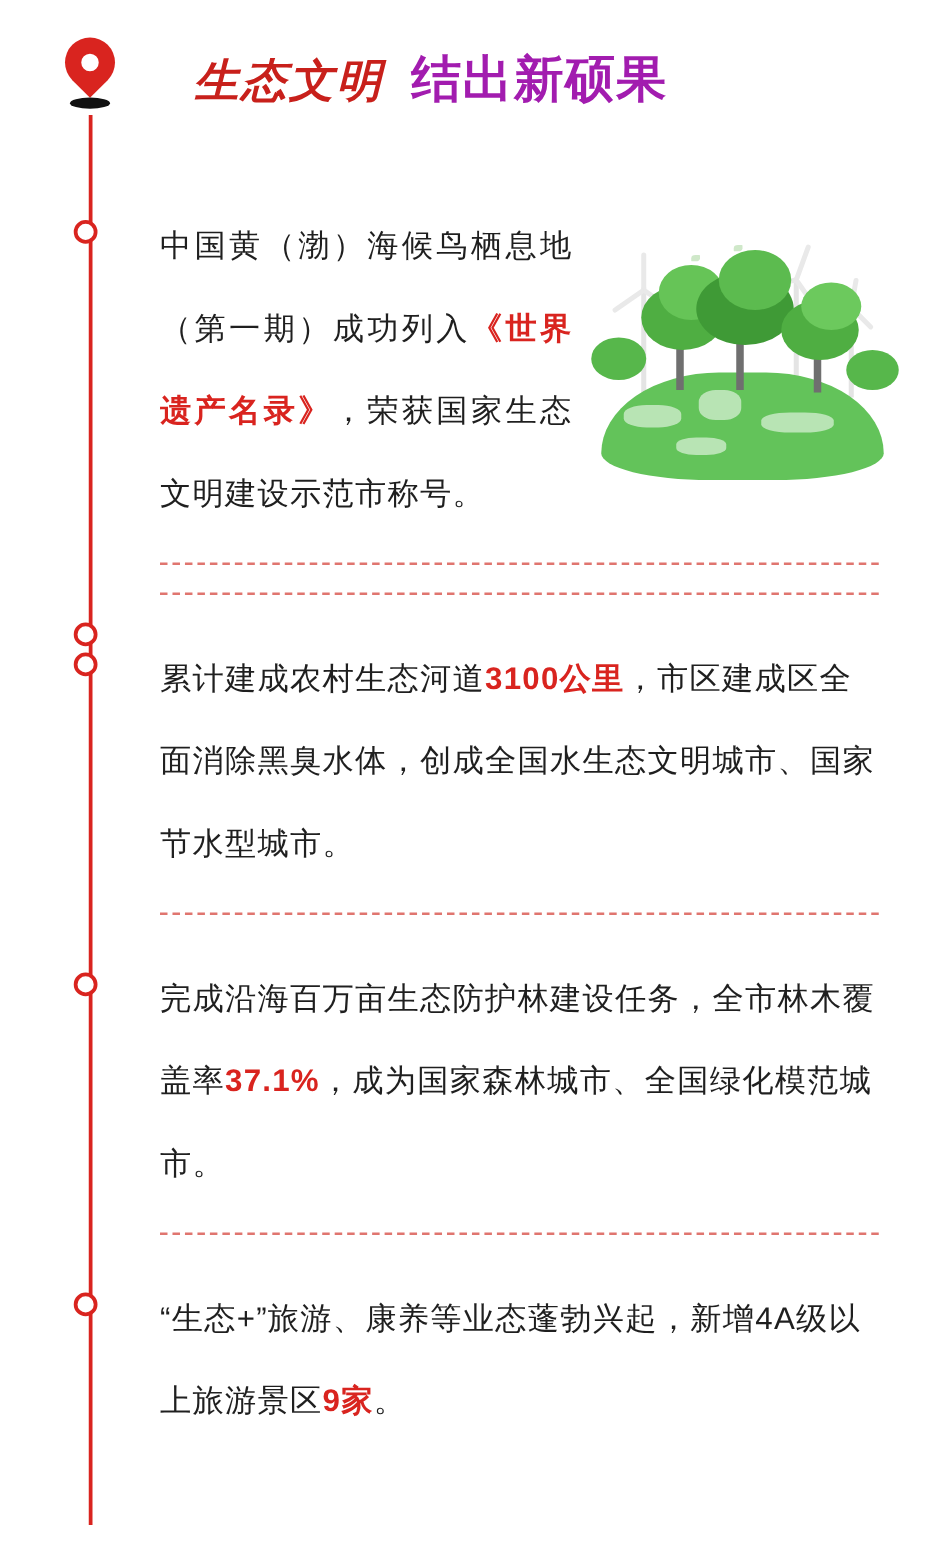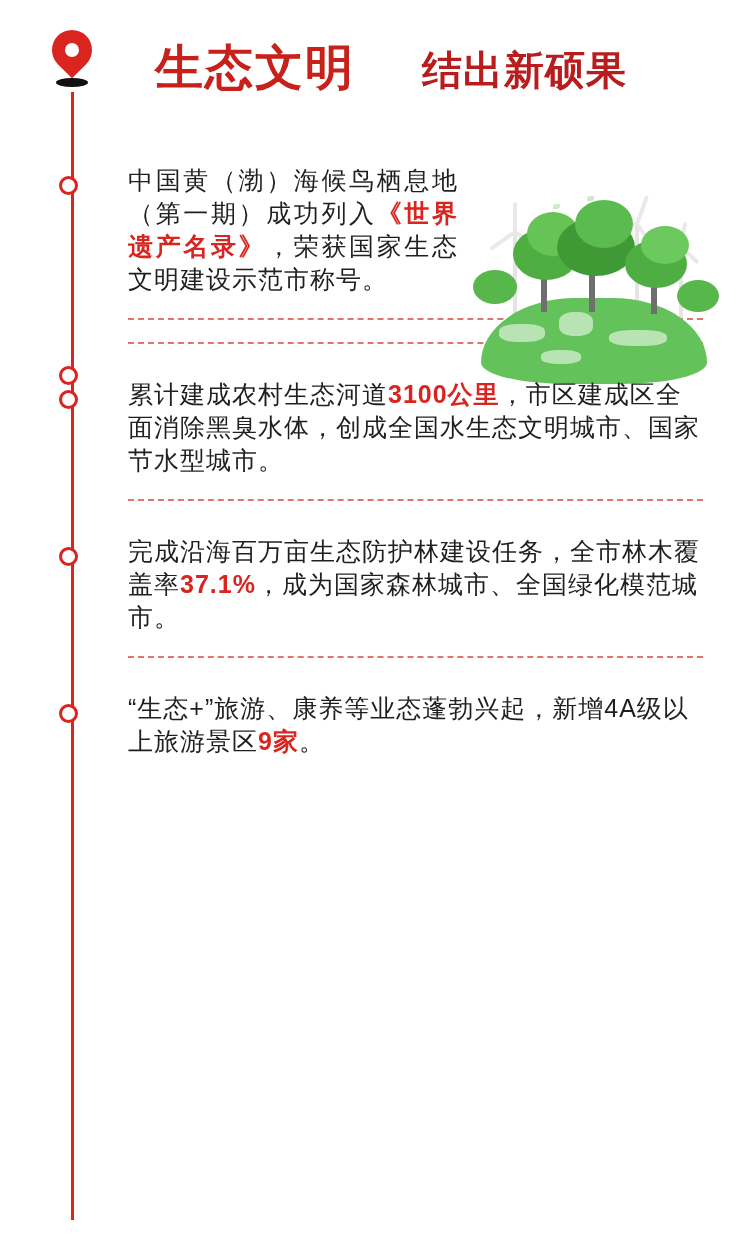--- a/index.html
+++ b/index.html
@@ -57,32 +57,32 @@
   .title-wrap {
     position: absolute;
     left: 155px;
     top: 36px;
     display: flex;
     align-items: baseline;
     gap: 22px;
   }
   .title-brush {
     font-family: "DejaVu Serif", serif;
-    font-size: 48px;
+    font-size: 36px;
     font-weight: bold;
+    font-style: italic;
     color: #c8201b;
     letter-spacing: 2px;
   }
   .title-bold {
     font-family: "Liberation Sans", sans-serif;
     font-size: 40px;
     font-weight: bold;
-    color: #b91c1c;
+    color: #a21caf;
     letter-spacing: 1px;
-    margin-left: 45px;
   }
 
   
   .timeline-line {
     position: absolute;
     left: 71px;
     top: 92px;
     width: 3px;
     height: 1128px;
     background: #d9241f;
@@ -105,21 +105,21 @@
     top: 26px;
     width: 19px;
     height: 19px;
     border: 3px solid #d9241f;
     border-radius: 50%;
     background: #ffffff;
     box-sizing: border-box;
   }
   .text {
     font-size: 25px;
-    line-height: 33px;
+    line-height: 66px;
     letter-spacing: 1px;
     color: #1f1f1f;
     margin: 0;
     padding-top: 14px;
   }
   .hl {
     color: #d9241f;
     font-weight: bold;
   }
   .divider {

